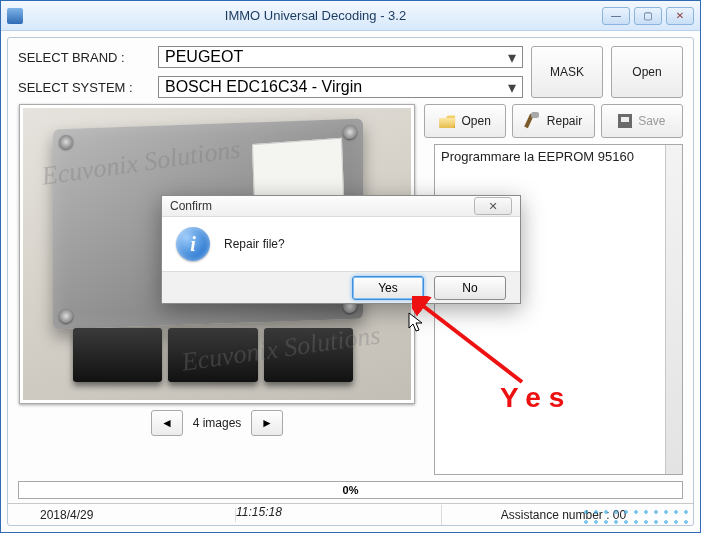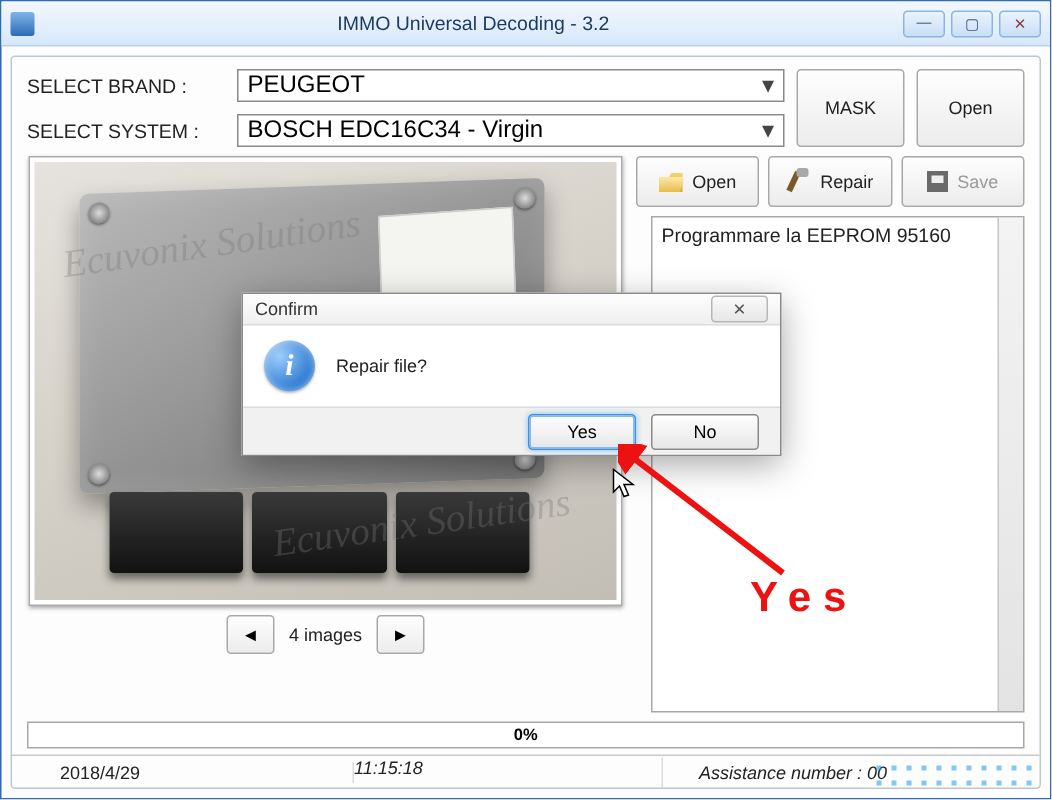--- a/index.html
+++ b/index.html
@@ -209,21 +209,21 @@
 
   .statusbar {
     height: 22px;
     border-top: 1px solid #c9c9c9;
     display: flex; align-items: center;
     font-size: 12px; color: #222;
     padding: 0 8px;
   }
   .statusbar .cell { flex: 1; border-right: 1px solid #dcdcdc; padding-left: 24px; }
   .statusbar .cell.mid { text-align: center; padding-left: 0; font-style: italic; }
-  .statusbar .cell:last-child { border-right: none; text-align: left; padding-right: 24px; font-style: italic; }
+  .statusbar .cell:last-child { border-right: none; text-align: center; padding-right: 24px; }
 
   
   .anno-arrow {
     position: absolute;
     left: 412px; top: 296px;
     width: 120px; height: 90px;
     pointer-events: none;
   }
   .anno-text {
     position: absolute;

